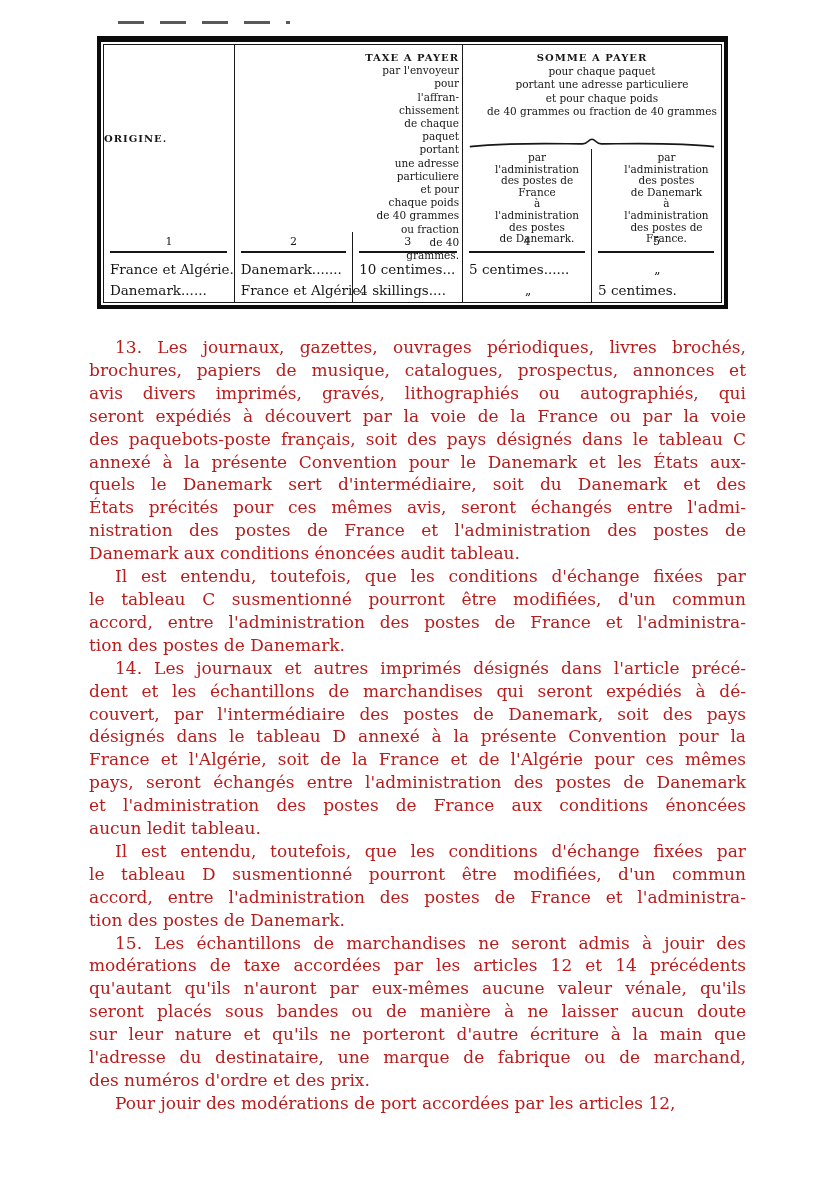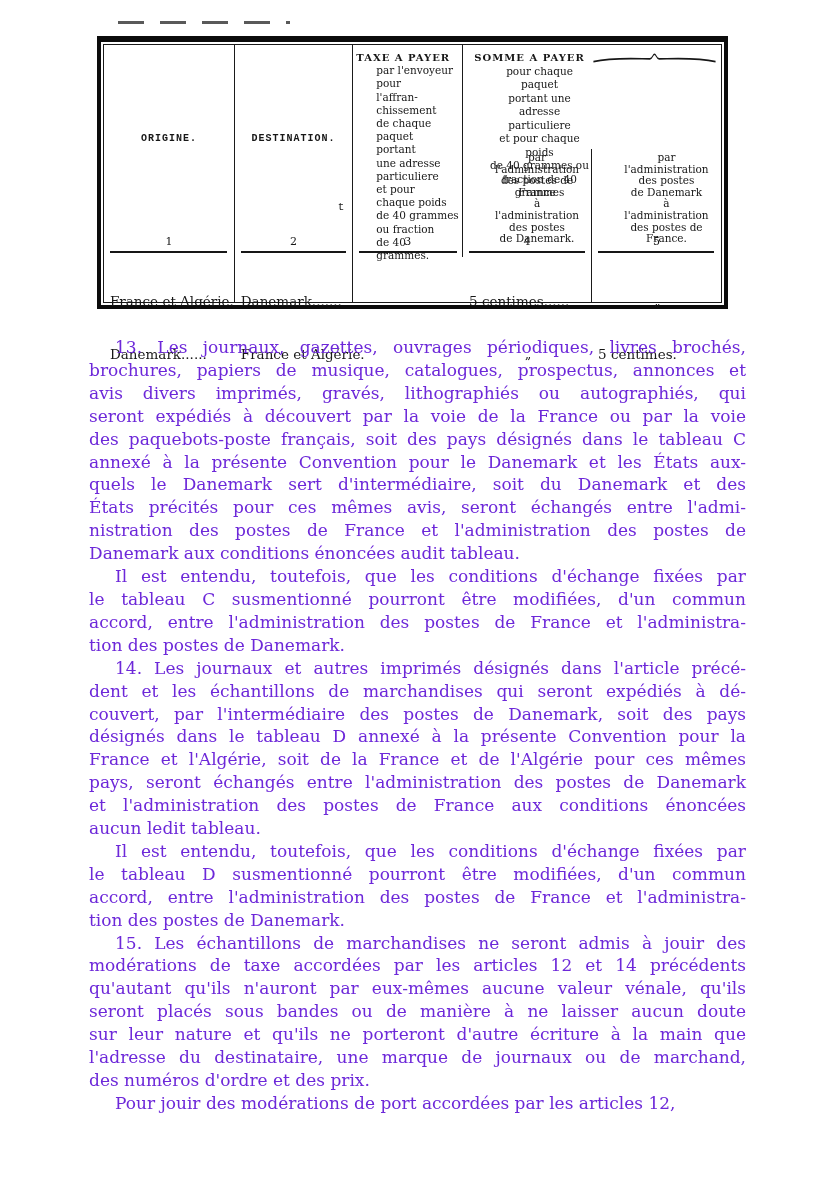--- a/index.html
+++ b/index.html
@@ -27,45 +27,45 @@
   .tbl {
     display:grid;
     grid-template-columns:21.2% 19.2% 17.8% 20.9% 20.9%;
     grid-template-rows:104px 83px 25px 45px;
     font-size:10.5px; line-height:13px; color:#171717;
   }
   .br { border-right:1.5px solid #1a1a1a; }
   .hb { font-weight:700; font-size:10px; letter-spacing:1px; }
   .prewrap { white-space:pre-line;margin-left:20px; }
 
-  .c-title { grid-row:1/3; display:flex; align-items:center; justify-content:center;
-             text-align:center; position:relative;font-family:Liberation Mono, monospace; }
+  .c-title { grid-row:1/3; display:flex; align-items:center; 
+             text-align:center; position:relative; }
   .c1 { grid-column:1; } .c2 { grid-column:2; }
-  .c3 { grid-column:3; grid-row:1/3; text-align:left; padding:6px 3px 0;
+  .c3 { grid-column:3; grid-row:1/3; text-align:right; padding:6px 3px 0;
         line-height:13.2px; }
-  .cgroup { grid-column:4/6; grid-row:1; display:flex; flex-direction:row;
+  .cgroup { grid-column:4/6; grid-row:1; display:flex; flex-direction:column;
             justify-content:space-between; text-align:center; padding:6px 4px 0;
             line-height:13.5px; }
   .brace { width:100%; height:13px; display:block; }
   .c4 { grid-column:4; grid-row:2; } .c5 { grid-column:5; grid-row:2; }
   .sub { text-align:center; padding-top:3px; line-height:11.6px; }
 
   .numcell { grid-row:3; text-align:center; font-size:11px; padding-top:3px; }
   .n1{grid-column:1}.n2{grid-column:2}.n3{grid-column:3}.n4{grid-column:4}.n5{grid-column:5}
   .numrule { height:2px; background:#171717; width:90%; margin:3px auto 0; }
 
   .datacell { grid-row:4; font-size:13.5px; line-height:21px; padding:2px 4px 0 6px; }
   .d1{grid-column:1}.d2{grid-column:2}.d3{grid-column:3}.d4{grid-column:4}.d5{grid-column:5}
-  .dln { white-space:nowrap;margin-top:32px; }
+  .dln { white-space:nowrap; }
   .ctr { text-align:center; font-size:12px; }
 
   
   .body-text {
     position:absolute; left:89px; top:336px; width:657px;
-    font-size:17px; line-height:22.9px; color:#6d28d9;
+    font-size:17px; line-height:22.9px; color:#b91c1c;
   }
   .para { margin:0; }
   .ln { display:block; }
   .j { text-align:justify; text-align-last:justify; }
   .ind { text-indent:26px; }
 </style>
 </head>
 <body>
 
 <div class="page">
@@ -73,24 +73,20 @@
   <div class="top-dashes"></div>
 
   <div class="tbl-frame">
     <div class="tbl-inner">
       <div class="tbl">
 
         <div class="c-title c1 br">
           <div class="hb">ORIGINE.</div>
         </div>
 
-        <div class="c-title c2 br">
-          <div class="hb">DESTINATION.</div>
-          <span class="stray-t">t</span>
-        </div>
 
         <div class="c3 br">
           <div class="hb">TAXE A PAYER</div>
           <div class="prewrap">par l'envoyeur
 pour
 l'affran-
 chissement
 de chaque paquet
 portant
 une adresse
@@ -152,20 +148,24 @@
         </div>
 
         <div class="datacell d1 br">
           <div class="dln">France et Algérie.</div>
           <div class="dln">Danemark......</div>
         </div>
         <div class="datacell d2 br">
           <div class="dln">Danemark.......</div>
           <div class="dln">France et Algérie.</div>
         </div>
+        <div class="datacell d3 br">
+          <div class="dln">10 centimes...</div>
+          <div class="dln">4 skillings....</div>
+        </div>
         <div class="datacell d4 br">
           <div class="dln">5 centimes......</div>
           <div class="dln ctr">„</div>
         </div>
         <div class="datacell d5">
           <div class="dln ctr">„</div>
           <div class="dln">5 centimes.</div>
         </div>
 
       </div>
@@ -211,21 +211,21 @@
       <span class="ln j">accord, entre l'administration des postes de France et l'administra-</span>
       <span class="ln">tion des postes de Danemark.</span>
     </p>
 
     <p class="para">
       <span class="ln j ind">15. Les échantillons de marchandises ne seront admis à jouir des</span>
       <span class="ln j">modérations de taxe accordées par les articles 12 et 14 précédents</span>
       <span class="ln j">qu'autant qu'ils n'auront par eux-mêmes aucune valeur vénale, qu'ils</span>
       <span class="ln j">seront placés sous bandes ou de manière à ne laisser aucun doute</span>
       <span class="ln j">sur leur nature et qu'ils ne porteront d'autre écriture à la main que</span>
-      <span class="ln j">l'adresse du destinataire, une marque de journaux ou de marchand,</span>
+      <span class="ln j">l'adresse du destinataire, une marque de fabrique ou de marchand,</span>
       <span class="ln">des numéros d'ordre et des prix.</span>
     </p>
 
     <p class="para">
       <span class="ln ind">Pour jouir des modérations de port accordées par les articles 12,</span>
     </p>
 
   </div>
 
 </div>

